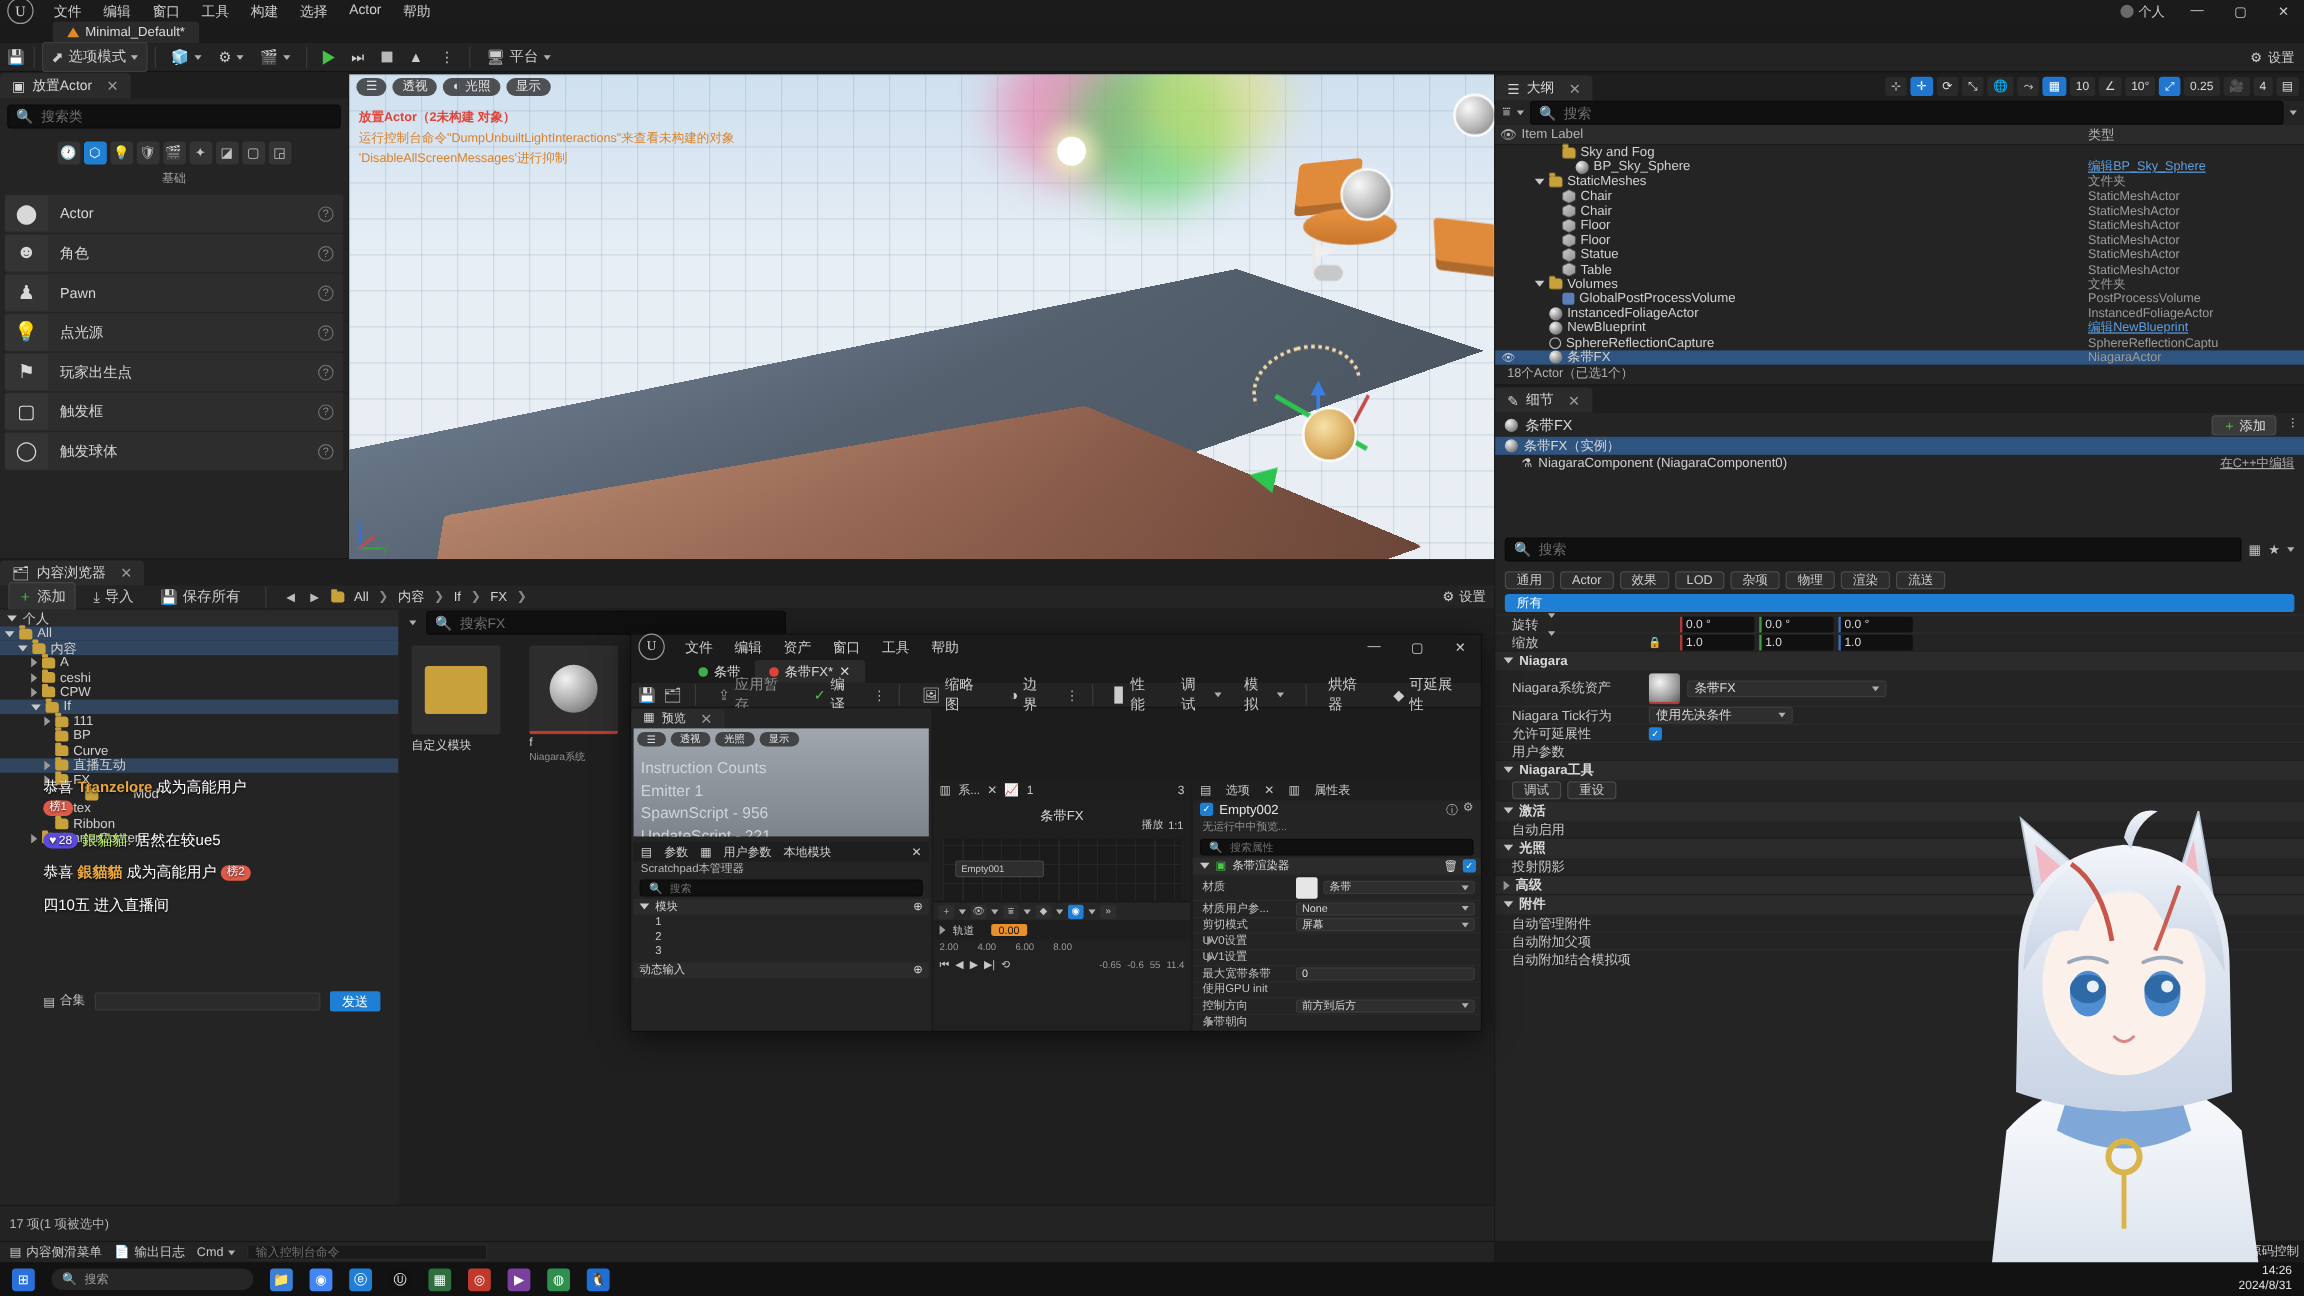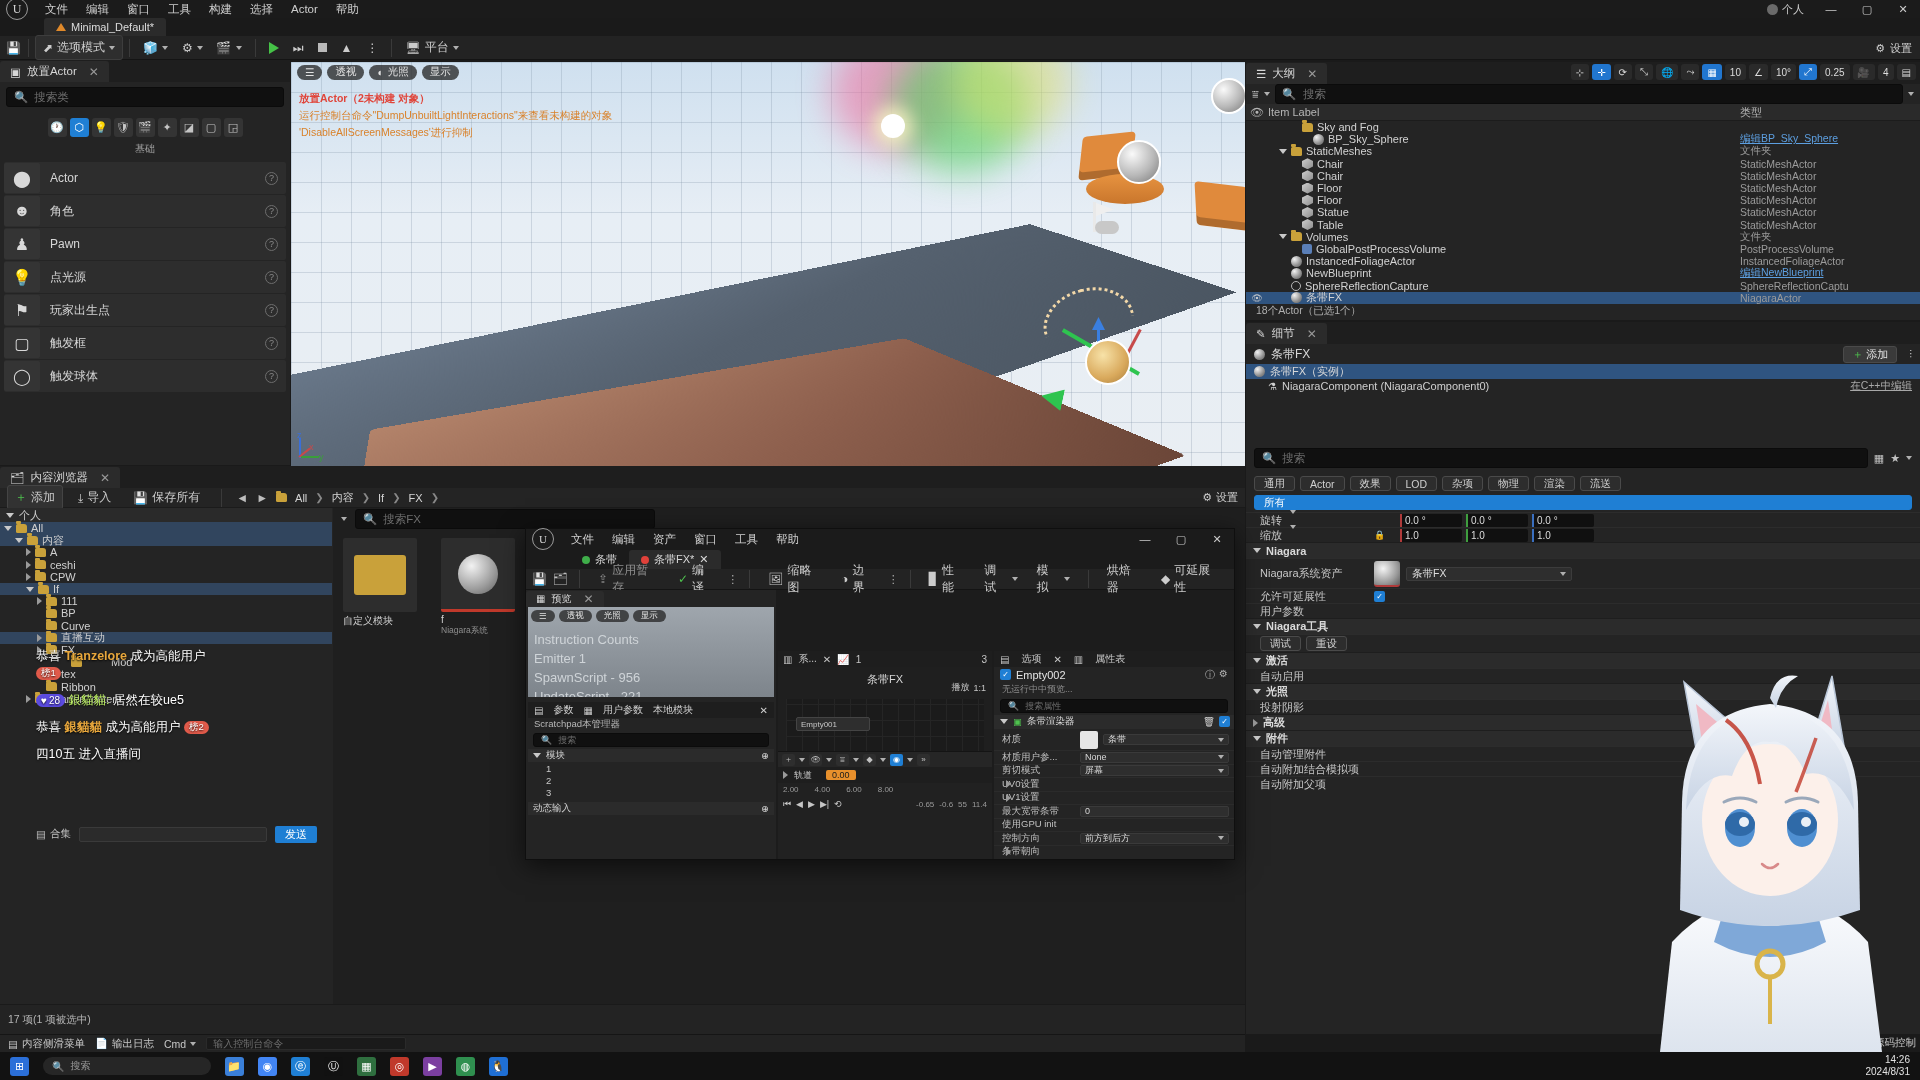--- a/index.html
+++ b/index.html
@@ -686,20 +686,27 @@
         </div>
         <div class="prow" style="height: 30px;">
           <div class="plab">Niagara系统资产</div>
           <span style="width: 26px; height: 26px; border-radius: 3px; background: radial-gradient(circle at 35% 32%, rgb(244, 244, 244), rgb(154, 154, 154) 62%, rgb(90, 90, 90)); border-bottom: 2px solid rgb(176, 58, 58); margin-right: 6px;"></span>
           <div class="ddl" style="width: 166px;">
             <span>条带FX</span>
             <span class="chev"></span>
           </div>
         </div>
         <div class="prow">
+          <div class="plab">Niagara Tick行为</div>
+          <div class="ddl" style="width: 120px;">
+            <span>使用先决条件</span>
+            <span class="chev"></span>
+          </div>
+        </div>
+        <div class="prow">
           <div class="plab">允许可延展性</div>
           <span class="cbx">✓</span>
         </div>
         <div class="prow">
           <div class="plab">用户参数</div>
         </div>
         <div class="sect">
           <span class="tri"></span>
           <span>Niagara工具</span>
         </div>
@@ -726,24 +733,24 @@
           <span>高级</span>
         </div>
         <div class="sect">
           <span class="tri"></span>
           <span>附件</span>
         </div>
         <div class="prow">
           <div class="plab">自动管理附件</div>
         </div>
         <div class="prow">
+          <div class="plab">自动附加父项</div>
+        </div>
+        <div class="prow">
           <div class="plab">自动附加结合模拟项</div>
-        </div>
-        <div class="prow">
-          <div class="plab">自动附加父项</div>
         </div>
       </div>
   </div>
 
   <div id="cb">
     <div class="tabbar">
       <div class="tab">
         <span>🗂</span>
         <span>内容浏览器</span>
         <span class="x">✕</span>

